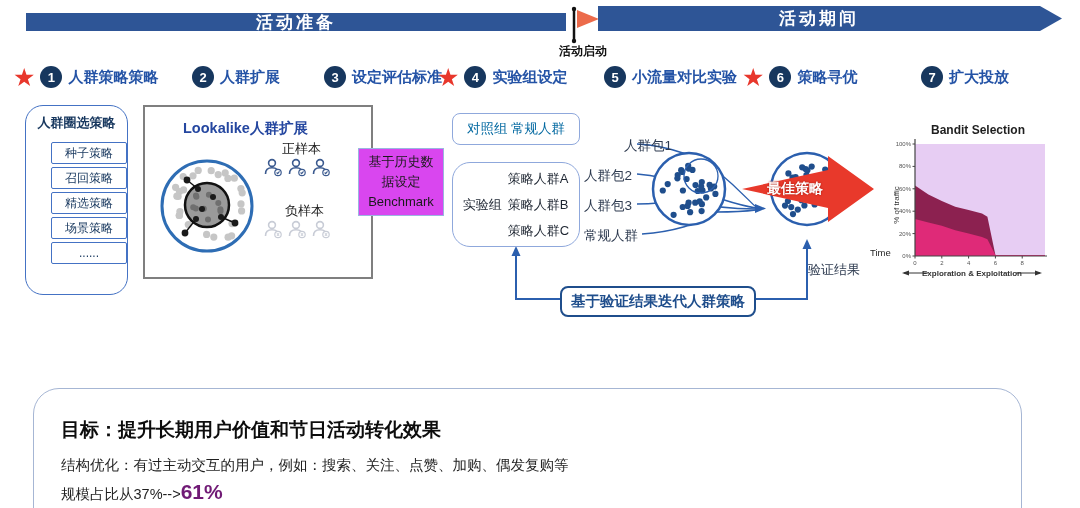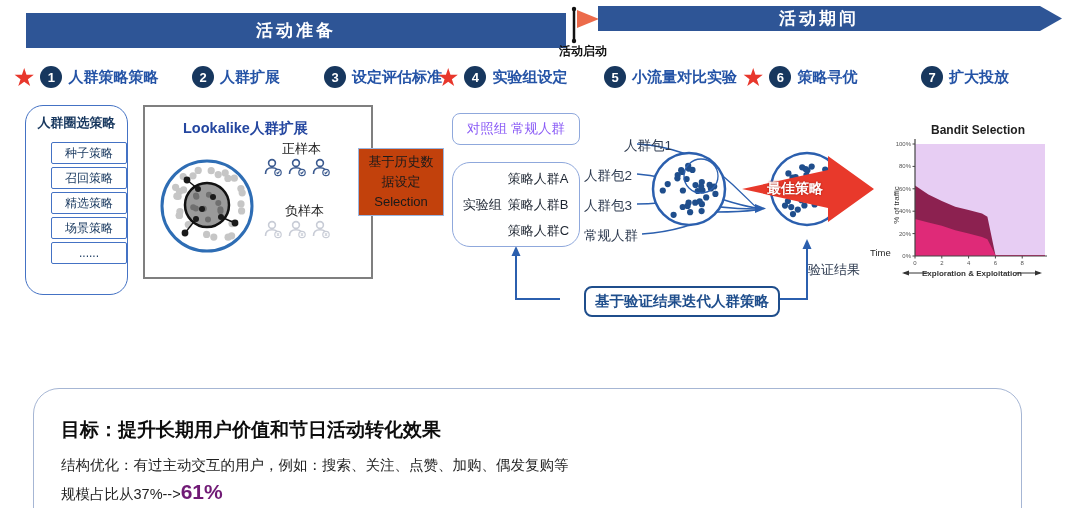--- a/index.html
+++ b/index.html
@@ -21,24 +21,24 @@
   #strategy-panel{border:1.5px solid #4472c4;border-radius:18px;}
   #strategy-title{font-size:13px;font-weight:700;color:#17375e;text-align:center;}
   .strat-item{border:1px solid #4472c4;border-radius:2px;background:#fff;color:#17375e;
               font-size:12px;display:flex;align-items:center;justify-content:center;height:20px;width:74px;}
   
   #lookalike-box{border:2px solid #7f7f7f;background:#fff;padding-left:24px;}
   #lookalike-title{font-size:14.5px;font-weight:700;color:#2547a0;}
   .sample-label{font-size:13px;color:#222;font-weight:400;}
   .icon-row{display:flex;gap:4px;}
   
-  .lightbox{background:#c2410c;border:1px solid #9ab6e0;color:#1a1a1a;}
+  .lightbox{background:#d946ef;border:1px solid #9ab6e0;color:#1a1a1a;}
   #benchmark-box{font-size:13px;text-align:center;line-height:1.55;display:flex;flex-direction:column;justify-content:center;}
-  #control-box{border-radius:8px;border:1px solid #8fa8dc;font-size:13.5px;color:#8b5cf6;
-               display:flex;align-items:center;justify-content:center;}
+  #control-box{border-radius:8px;border:1px solid #8fa8dc;font-size:13.5px;color:#0369a1;
+               display:flex;align-items:center;justify-content:center;font-family:Liberation Serif, serif;}
   #experiment-box{border-radius:18px;border:1px solid #8fa8dc;font-size:13px;color:#1c2430;
                   display:flex;align-items:center;justify-content:center;gap:6px;}
   .exp-col{display:flex;flex-direction:column;gap:8px;}
   .pack-label{font-size:13.5px;color:#2e3b50;white-space:nowrap;}
   #best-label{color:#fff;font-weight:700;font-size:14px;text-shadow:0 0 2px #9c1408;white-space:nowrap;}
   #validation-label{font-size:13px;color:#2e3b50;background:transparent;}
   #iterate-box{border:2.5px solid #1f4e8c;border-radius:8px;background:#fff;color:#1f4e8c;
                font-weight:700;font-size:14.5px;display:flex;align-items:center;justify-content:center;}
   
   #goal-box{border:1.5px solid #a6b6d4;border-radius:26px;background:#fff;}
@@ -125,21 +125,21 @@
       <circle cx="785.0" cy="205.6" r="3.1" fill="#1f4e8c"></circle>
       <circle cx="811.7" cy="166.6" r="3.1" fill="#1f4e8c"></circle>
       <circle cx="814.6" cy="204.5" r="3.1" fill="#1f4e8c"></circle>
       <path d="M560,299 L516,299 L516,252" fill="none" stroke="#2b5fae" stroke-width="2"></path>
       <polygon points="516,246 511.5,256 520.5,256" fill="#2b5fae"></polygon>
       <path d="M752,299 L807,299 L807,246" fill="none" stroke="#2b5fae" stroke-width="2"></path>
       <polygon points="807,239 802.5,249 811.5,249" fill="#2b5fae"></polygon>
       <polygon points="742,189 828,170 828,156 874,189 828,222 828,208" fill="#e8392b"></polygon>
     </svg>
 
-  <div id="banner-left" class="abs banner" style="left:26px;top:13px;width:540px;height:35px;">
+  <div id="banner-left" class="abs banner" style="left:26px;top:13px;width:540px;height:18px;">
     <span>活动准备</span>
   </div>
   <div id="banner-right" class="abs banner" style="left:598px;top:6px;width:464px;height:25px;padding-right:22px;box-sizing:border-box;">
     <span>活动期间</span>
   </div>
   <div id="launch-label" class="abs" style="left:552px;top:43px;width:62px;">活动启动</div>
 
   <div class="step abs" style="left:13px;top:64px;">
     <span class="star">★</span>
     <span class="num">1</span>
@@ -279,21 +279,21 @@
           <path d="M2.5,17 C2.5,12.5 5.5,10.8 9,10.8 C12.5,10.8 15.5,12.5 15.5,17" fill="none" stroke="#c8ccd6" stroke-width="1.6"></path>
           <circle cx="15" cy="15.5" r="3.2" fill="#fff" stroke="#c8ccd6" stroke-width="1.2"></circle>
           <path d="M13.9,14.4 L16.1,16.6 M16.1,14.4 L13.9,16.6" fill="none" stroke="#c8ccd6" stroke-width="1.1"></path>
         </svg>
       </div>
   </div>
 
   <div id="benchmark-box" class="abs lightbox" style="left:358px;top:148px;width:84px;height:66px;">
     <div>基于历史数</div>
     <div>据设定</div>
-    <div>Selection</div>
+    <div>Benchmark</div>
   </div>
 
   <div id="control-box" class="abs" style="left:452px;top:113px;width:126px;height:30px;background:#fff;">
     <span>对照组 常规人群</span>
   </div>
   <div id="experiment-box" class="abs" style="left:452px;top:162px;width:126px;height:83px;background:#fff;">
     <span>实验组</span>
     <span class="exp-col">
       <span>策略人群A</span>
       <span>策略人群B</span>
@@ -303,21 +303,21 @@
 
   <div class="abs pack-label" style="left:584px;top:137px;margin-left:40px;">人群包1</div>
   <div class="abs pack-label" style="left:584px;top:167px;">人群包2</div>
   <div class="abs pack-label" style="left:584px;top:197px;">人群包3</div>
   <div class="abs pack-label" style="left:584px;top:227px;">常规人群</div>
 
   <div id="best-label" class="abs" style="left:767px;top:180px;z-index:3;">最佳策略</div>
 
   <div id="validation-label" class="abs" style="left:808px;top:261px;z-index:2;">验证结果</div>
 
-  <div id="iterate-box" class="abs" style="left:584px;top:286px;width:192px;height:27px;z-index:2;text-align:center;">
+  <div id="iterate-box" class="abs" style="left:560px;top:286px;width:192px;height:27px;z-index:2;text-align:center;">
     <span>基于验证结果迭代人群策略</span>
   </div>
 
   <svg id="bandit-svg" class="abs" style="left:866px;top:115px;" width="200" height="172" viewBox="0 0 200 172">
     <text id="bandit-title" x="112" y="19" text-anchor="middle" font-size="12" font-weight="bold" fill="#1f1f1f">Bandit Selection</text>
     <text x="33" y="90" text-anchor="middle" font-size="8" fill="#333" transform="rotate(-90 33 90)">% of traffic</text>
     <text x="4" y="141" font-size="9.5" fill="#1f1f1f">Time</text>
     <g id="chart-plot">
         <rect x="49" y="29" width="130" height="112" fill="#e7cdf3"></rect>
         <polygon points="49.0,70.4 62.4,79.4 75.8,86.1 89.2,91.7 102.6,95.1 116.0,98.4 121.4,101.8 129.4,139.9 142.8,140.3 179.0,140.3 179,141 49,141" fill="#8c2150"></polygon>

